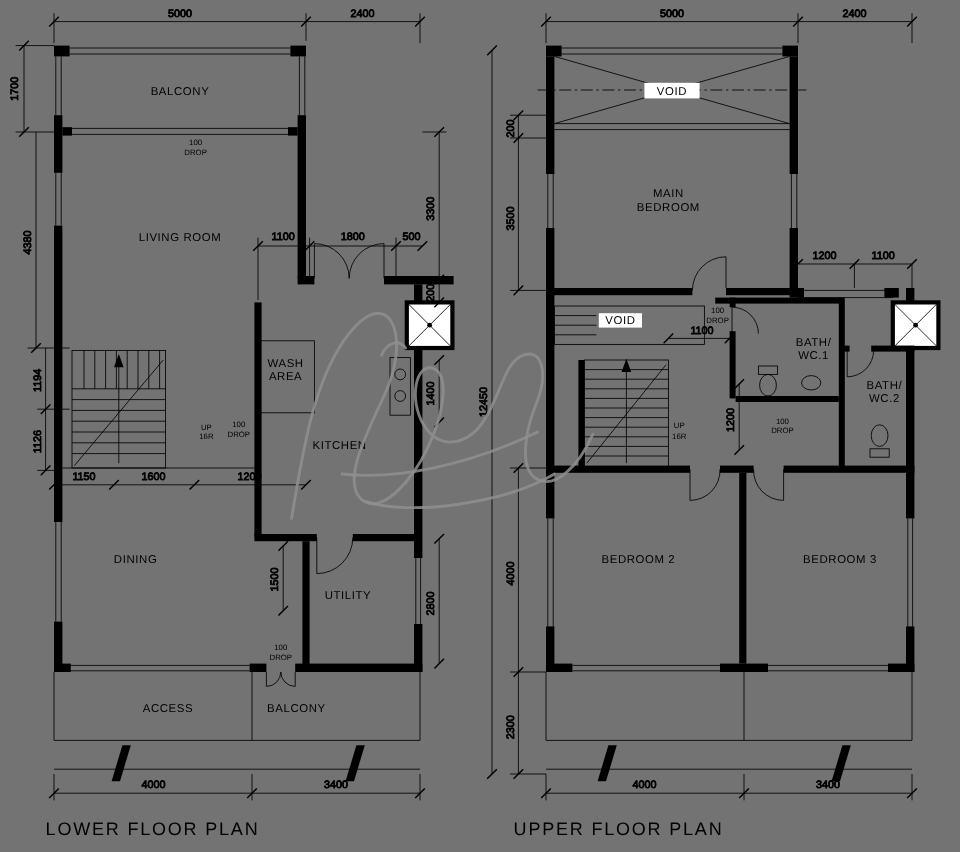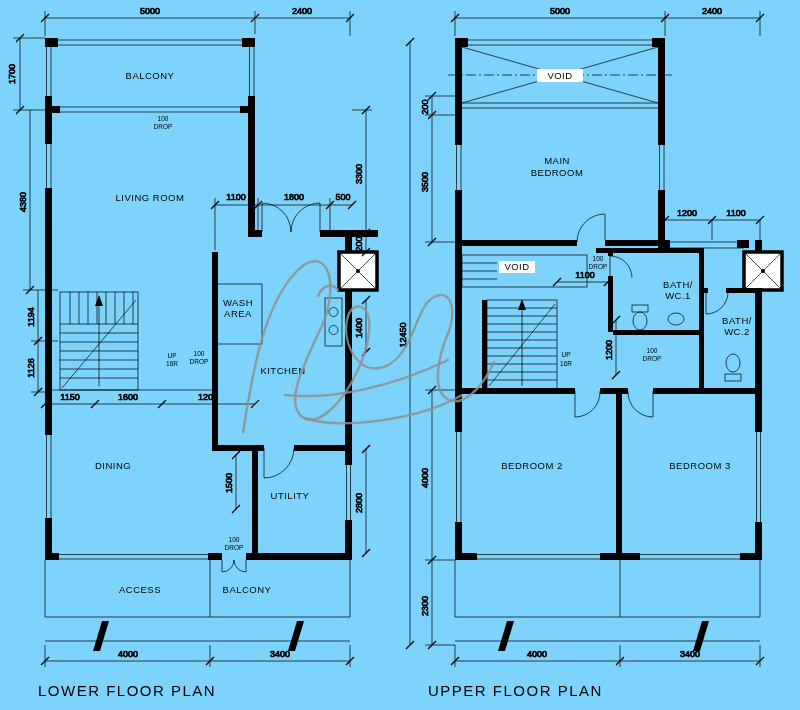--- a/index.html
+++ b/index.html
@@ -1,16 +1,16 @@
 <!DOCTYPE html>
 <html><head>
 <meta charset="utf-8">
 <style>
   html,body{margin:0;padding:0;background:#fff;}
-  #stage{width:800px;height:710px;position:relative;background:#7dd3fc;}
+  #stage{width:800px;height:710px;position:relative;background:#737373;}
   svg{display:block;}
   text{font-family:"Liberation Sans","DejaVu Sans",sans-serif;fill:#000;}
   .rt{font-size:9.5px;text-anchor:middle;letter-spacing:.5px;}
   .dt{font-size:9px;text-anchor:middle;}
   .st{font-size:6.5px;text-anchor:middle;}
   .tt{font-size:15px;letter-spacing:1.5px;}
   .w{fill:#000;stroke:none;}
   .tn{stroke:#000;stroke-width:.7;fill:none;}
   .dm{stroke:#000;stroke-width:.7;fill:none;}
   .xbox{stroke:#000;stroke-width:3.5;fill:#fff;}

